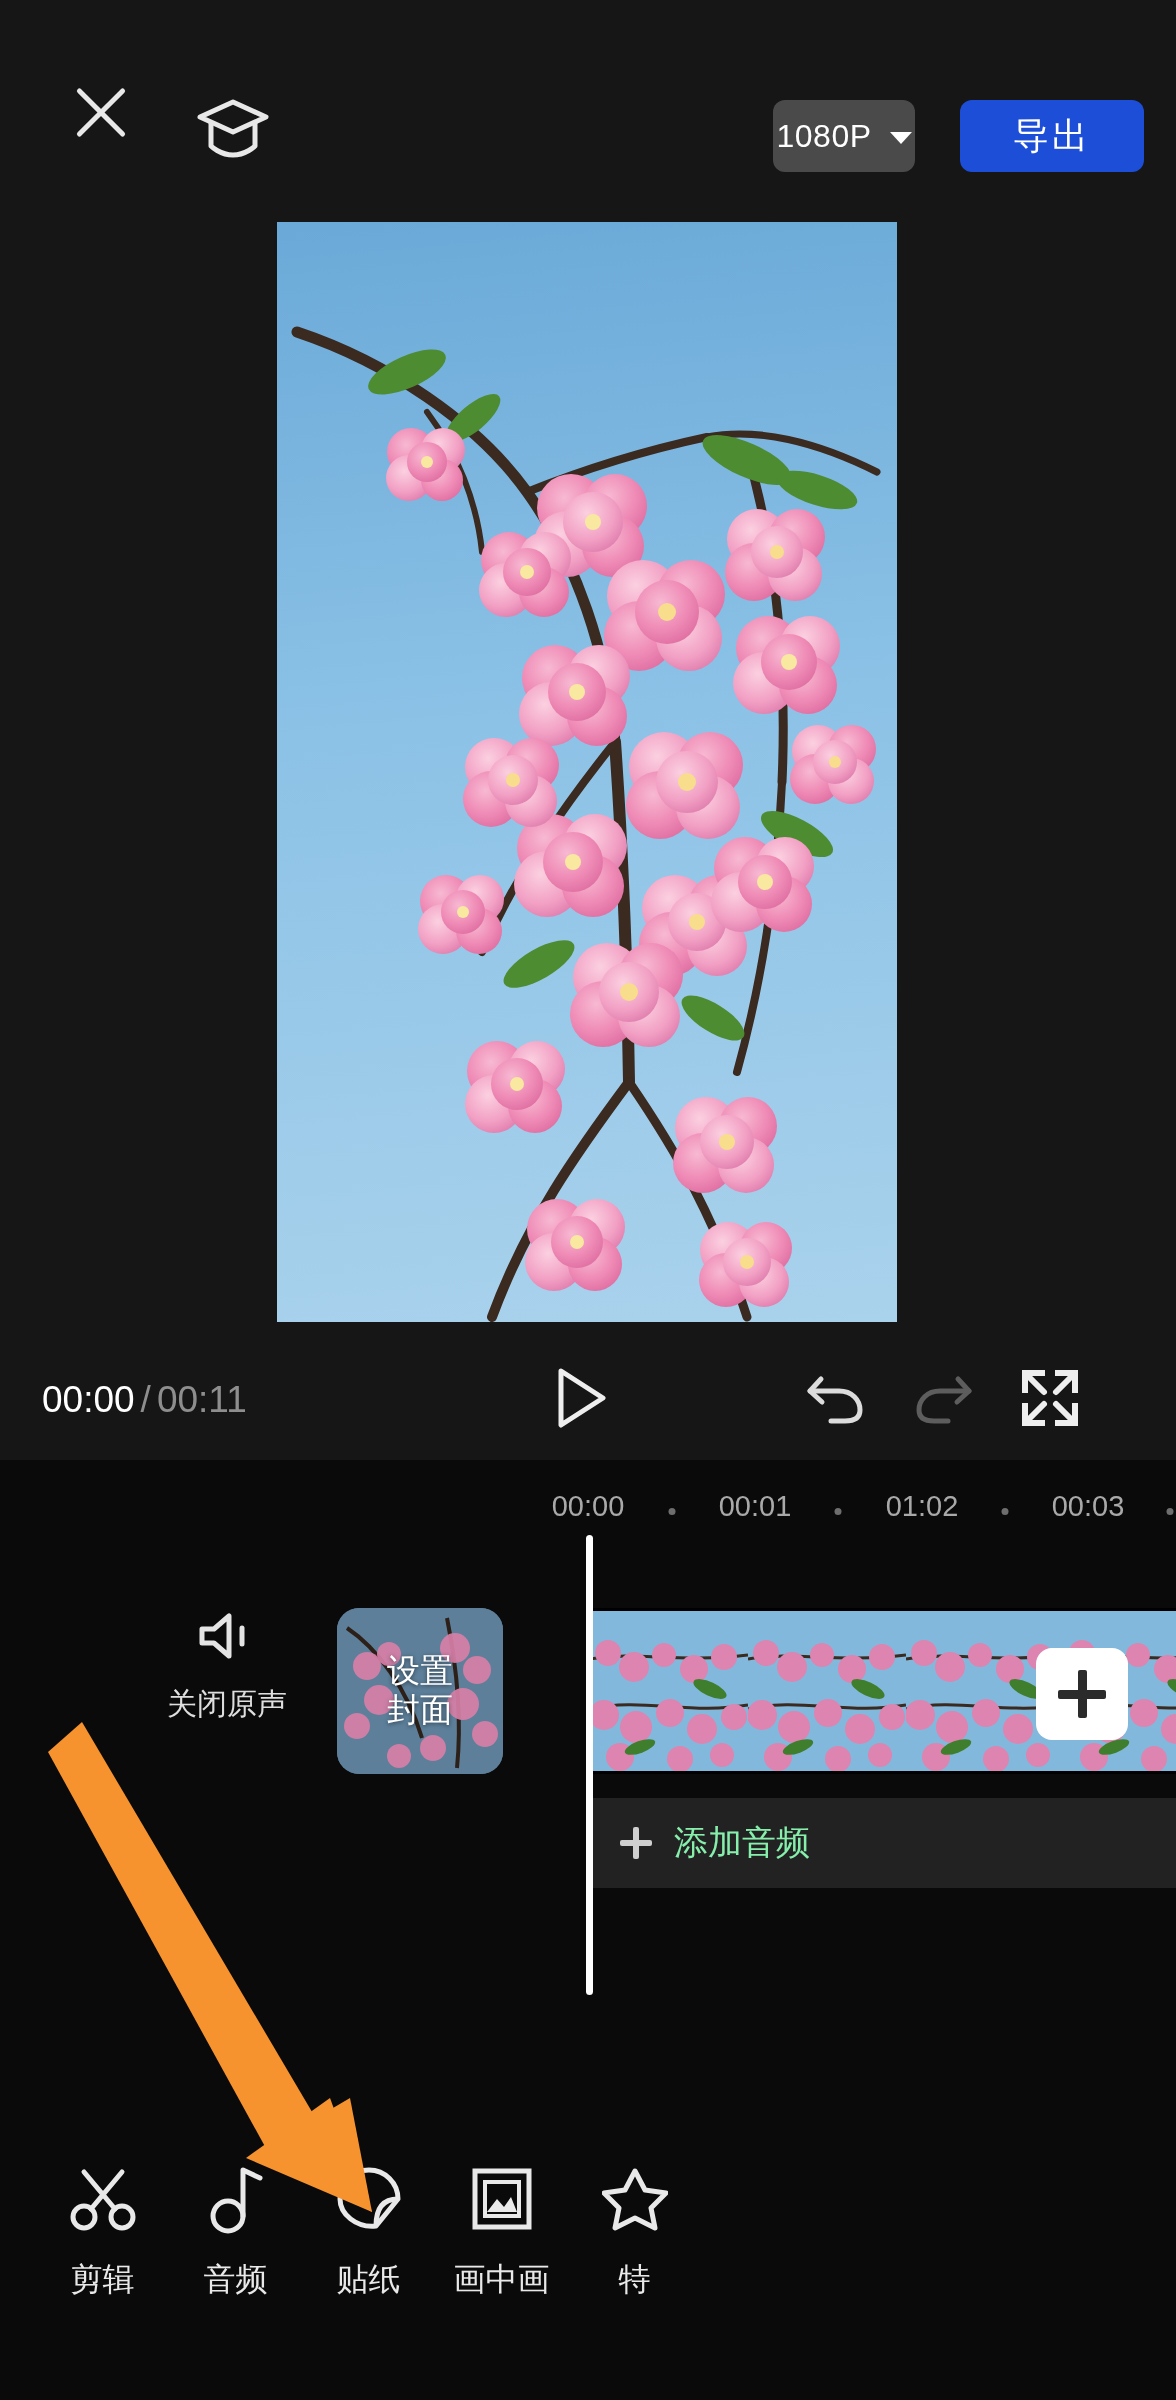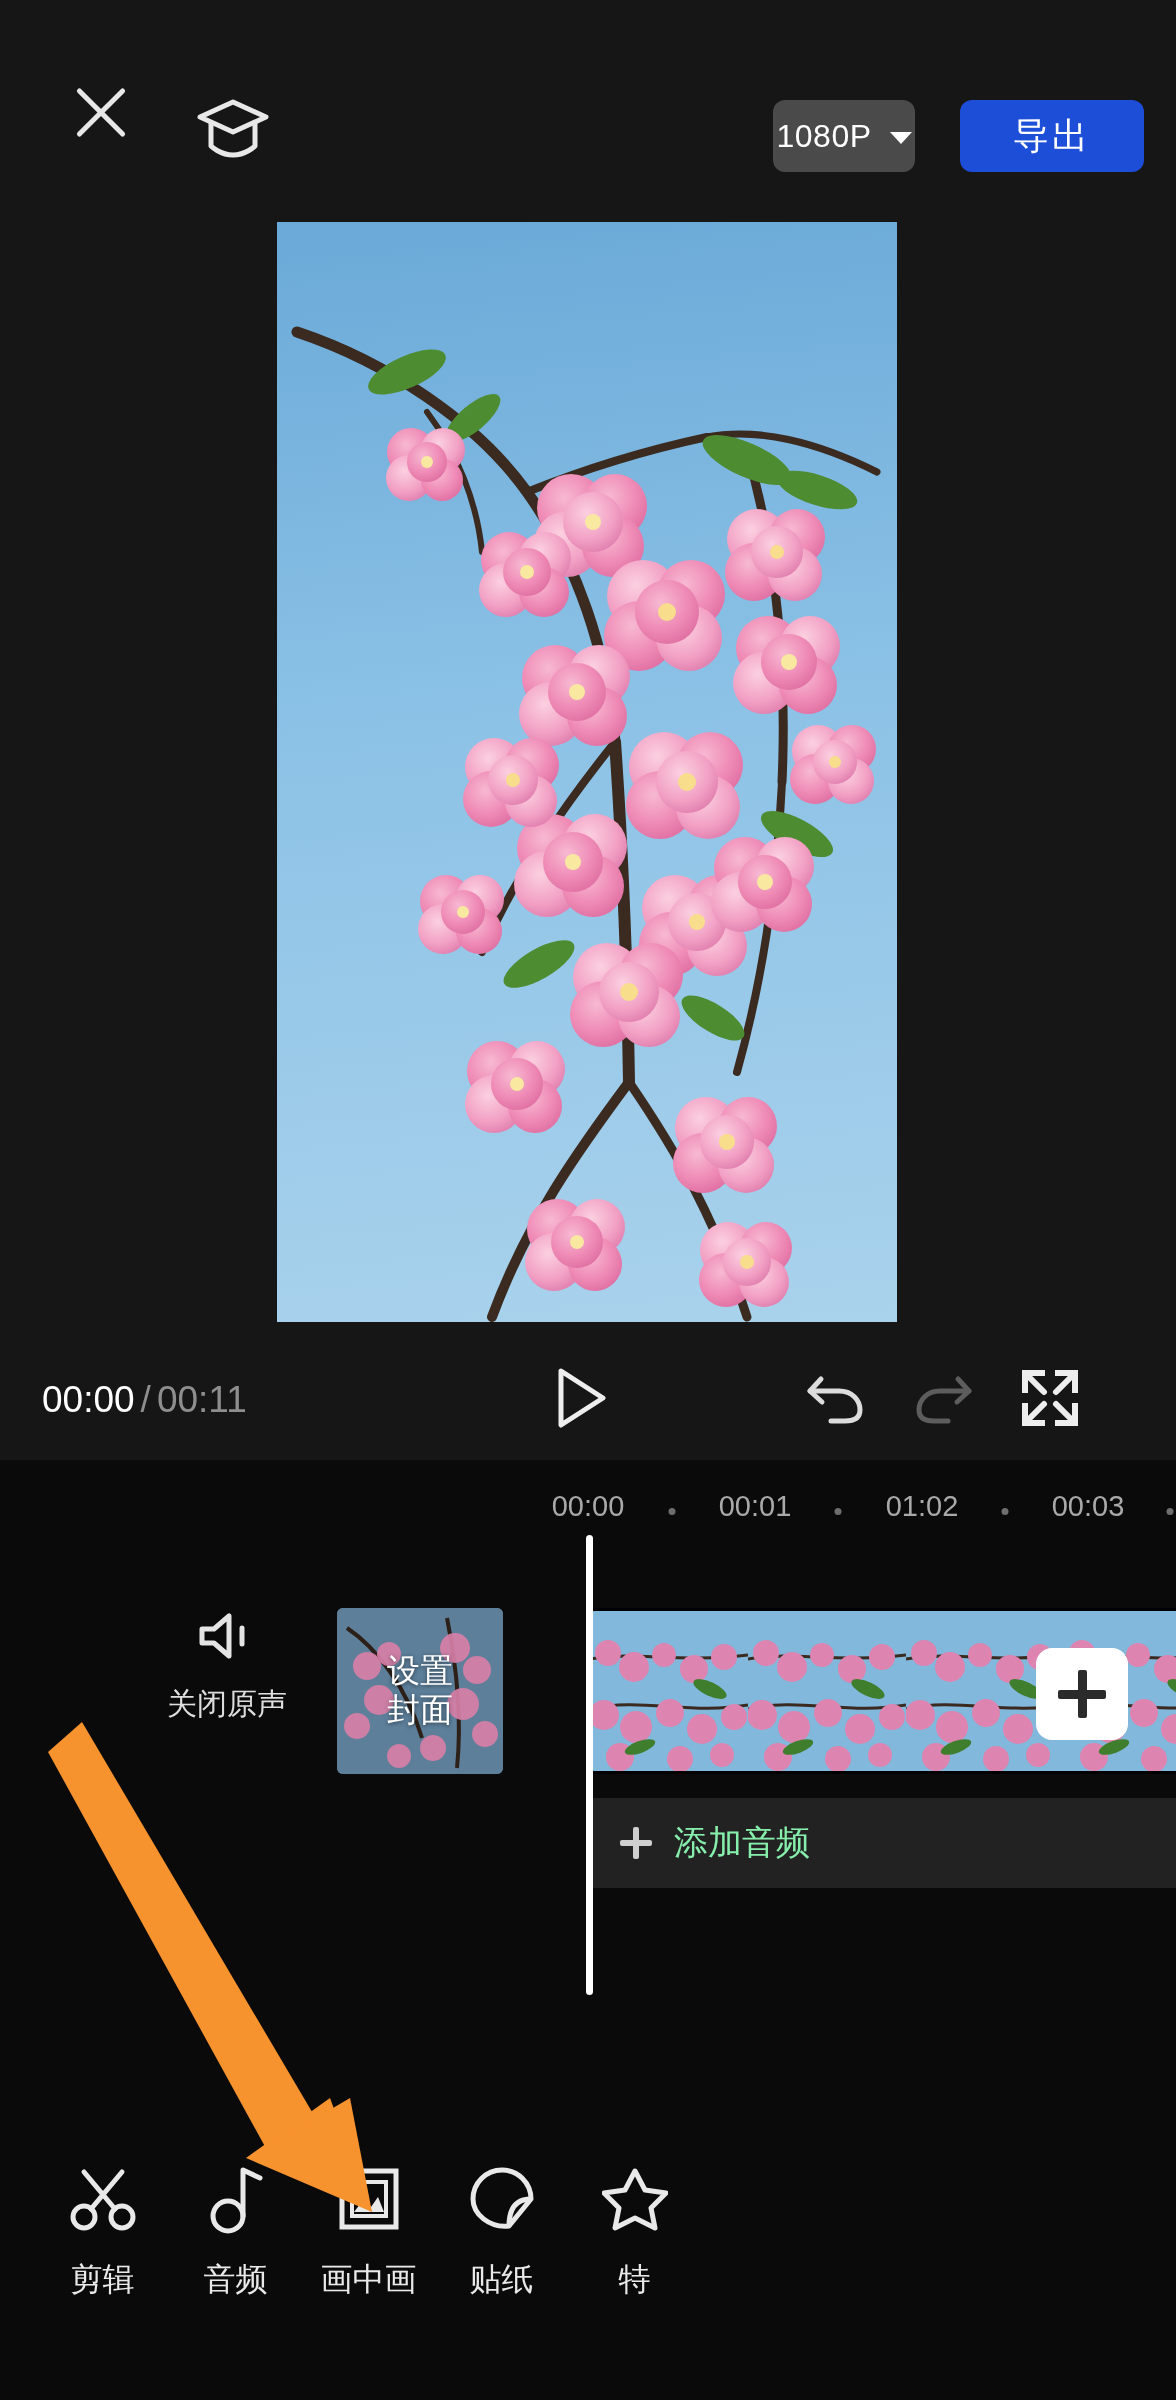--- a/index.html
+++ b/index.html
@@ -197,21 +197,21 @@
   }
   .mute-ctl .label {
     color: #dedede;
     font-size: 30px;
     white-space: nowrap;
   }
   .cover-thumb {
     position: absolute;
     left: 337px; top: 0px;
     width: 166px; height: 166px;
-    border-radius: 6px;
+    border-radius: 22px;
     overflow: hidden;
     background: #5e7e97;
   }
   .cover-thumb .thumb-img { position: absolute; inset: 0; }
   .cover-thumb .cover-text {
     position: absolute; inset: 0;
     display: flex;
     flex-direction: column;
     align-items: center;
     justify-content: center;
@@ -790,42 +790,42 @@
           <circle cx="22" cy="52" r="15" stroke="#e9e9e9" stroke-width="5" fill="none"></circle>
           <path d="M37 52 L37 6 L54 14" stroke="#e9e9e9" stroke-width="5" stroke-linecap="round" stroke-linejoin="round" fill="none"></path>
         </svg>
       </span>
       <span class="tool-label">音频</span>
     </div>
 
 
     <div class="tool">
       <span class="tool-icon">
+        <svg width="66" height="66" viewBox="0 0 66 66" fill="none">
+          <path d="M33 4 C49 4 62 17 62 33 L40 60 C20 62 4 48 4 33 C4 17 17 4 33 4 Z" stroke="#e9e9e9" stroke-width="5" stroke-linejoin="round" fill="none"></path>
+          <path d="M62 33 C48 33 40 41 40 60" stroke="#e9e9e9" stroke-width="5" stroke-linejoin="round" fill="none"></path>
+        </svg>
+      </span>
+      <span class="tool-label">贴纸</span>
+    </div>
+
+    <div class="tool">
+      <span class="tool-icon">
         <svg width="64" height="66" viewBox="0 0 64 66" fill="none">
           <rect x="5" y="5" width="54" height="56" stroke="#e9e9e9" stroke-width="5" fill="none"></rect>
           <rect x="15" y="16" width="34" height="34" stroke="#e9e9e9" stroke-width="4" fill="none"></rect>
           <path d="M17 46 L27 33 L34 41 L41 31 L47 46 Z" fill="#e9e9e9"></path>
         </svg>
       </span>
       <span class="tool-label">画中画</span>
     </div>
 
     <div class="tool">
       <span class="tool-icon">
         <svg width="66" height="66" viewBox="0 0 66 66" fill="none">
-          <path d="M33 4 C49 4 62 17 62 33 L40 60 C20 62 4 48 4 33 C4 17 17 4 33 4 Z" stroke="#e9e9e9" stroke-width="5" stroke-linejoin="round" fill="none"></path>
-          <path d="M62 33 C48 33 40 41 40 60" stroke="#e9e9e9" stroke-width="5" stroke-linejoin="round" fill="none"></path>
-        </svg>
-      </span>
-      <span class="tool-label">贴纸</span>
-    </div>
-
-    <div class="tool">
-      <span class="tool-icon">
-        <svg width="66" height="66" viewBox="0 0 66 66" fill="none">
           <path d="M33 5 L43 24 L64 27 L49 42 L53 62 L33 52 L13 62 L17 42 L2 27 L23 24 Z" stroke="#e9e9e9" stroke-width="5" stroke-linejoin="round" fill="none"></path>
         </svg>
       </span>
       <span class="tool-label">特</span>
     </div>
   </div>
 
   <svg class="arrow-overlay" viewBox="0 0 1176 2400">
     <g>
       <path d="M82 1722 L318 2122 L268 2152 L48 1752 Z" fill="#f7932e"></path>

